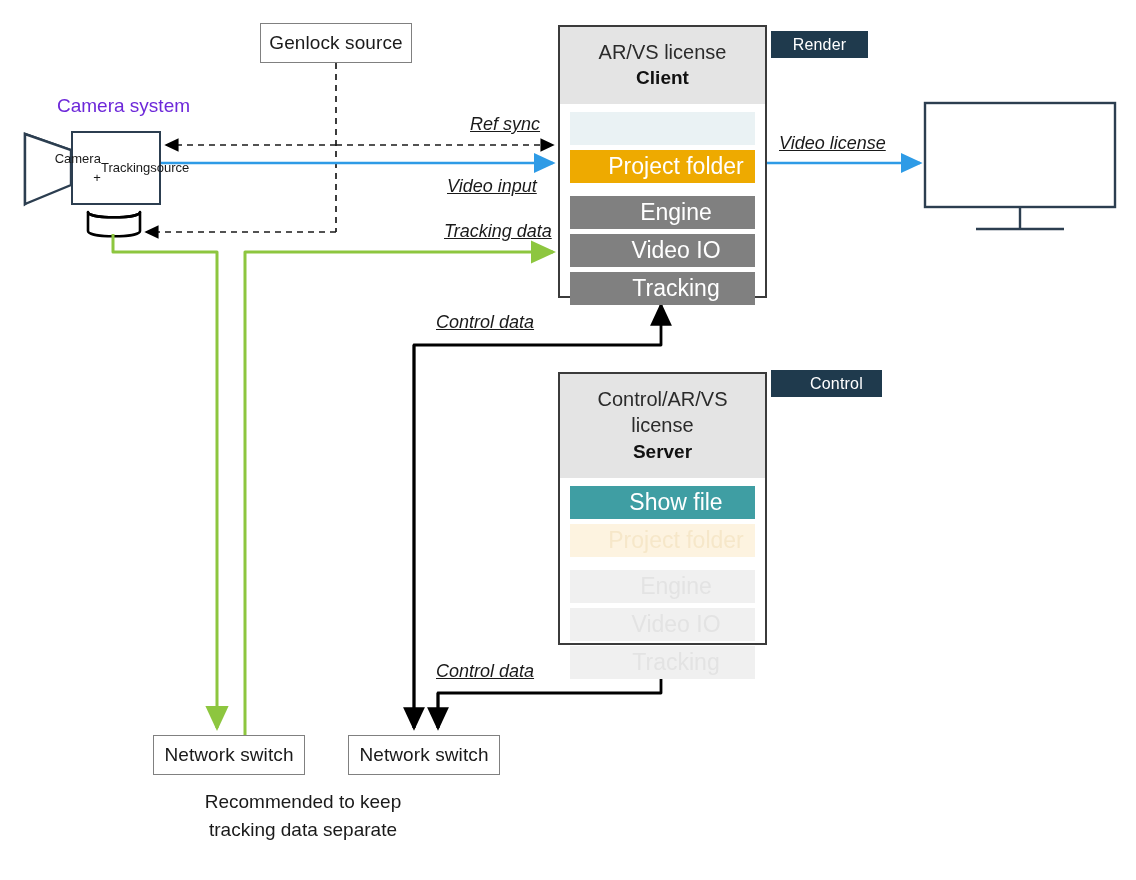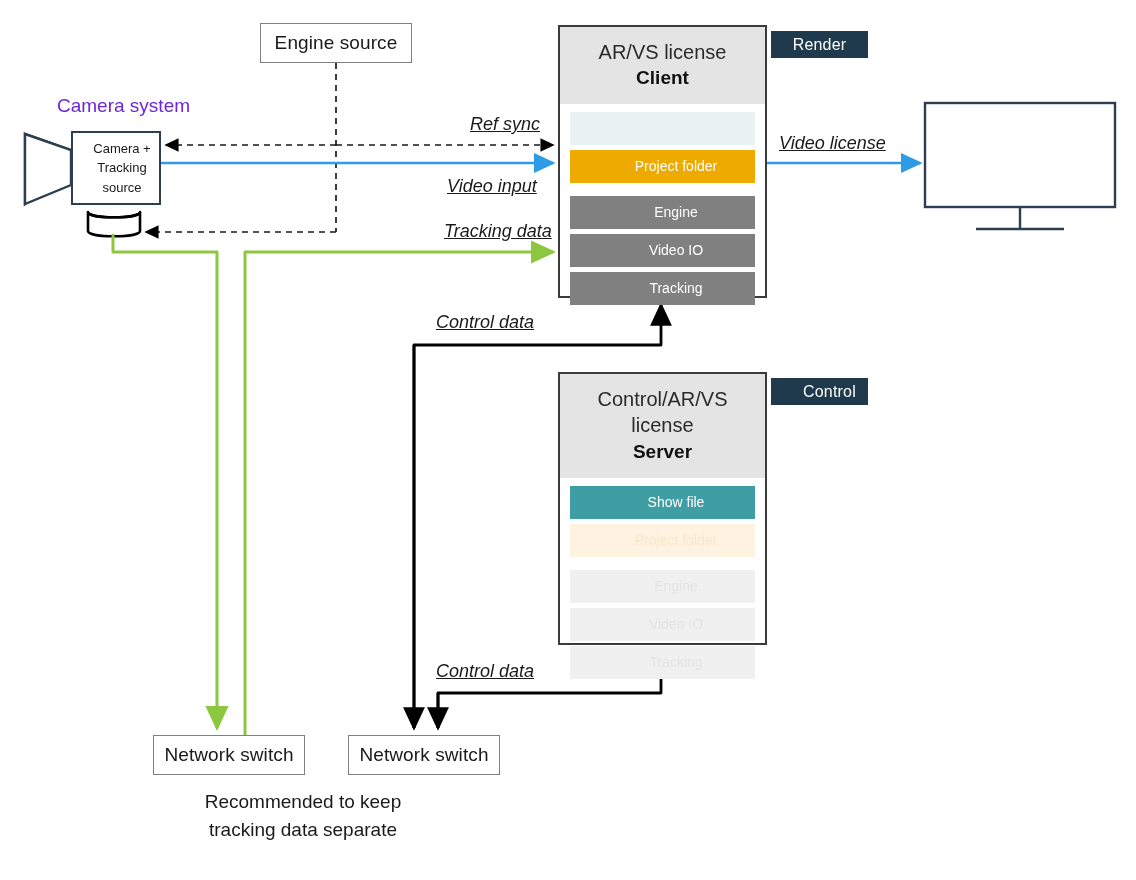--- a/index.html
+++ b/index.html
@@ -66,21 +66,21 @@
     font-weight: bold;
     color: #111111;
   }
   .machine .rows {
     padding: 8px 10px 10px 10px;
   }
   .row {
     height: 33px;
     line-height: 33px;
     text-align: center;
-    font-size: 14px;
+    font-size: 23px;
     margin-bottom: 5px;
     box-sizing: border-box;
     padding-left: 27px;
   }
   .row:last-child { margin-bottom: 0; }
   .row.blank   { background: #eaf2f4; color: transparent; }
   .row.amber   { background: #eeaa00; color: #ffffff; }
   .row.teal    { background: #3f9ea3; color: #ffffff; }
   .row.grey    { background: #808080; color: #ffffff; }
   .row.gap     { margin-top: 13px; }
@@ -107,21 +107,21 @@
     color: #6d28d9;
     white-space: nowrap;
     text-align: right;
   }
   .camera-body {
     position: absolute;
     box-sizing: border-box;
     border: 2.2px solid #2c3e50;
     background: #ffffff;
     display: flex;
-    flex-direction: column;
+    flex-direction: row;
     align-items: center;
     justify-content: center;
     font-size: 13px;
     line-height: 1.5;
     color: #1a1a1a;
     text-align: right;
     padding-left: 12px;
   }
 
   
@@ -200,21 +200,21 @@
   </svg>
 
   <div class="camera-title" style="left:57px; top:95px;">Camera system</div>
 
   <div class="camera-body" style="left:71px; top:131px; width:90px; height:74px;">
     <span>Camera +</span>
     <span>Tracking</span>
     <span>source</span>
   </div>
 
-  <div class="plainbox" style="left:260px; top:23px; width:152px; height:40px;">Engine source</div>
+  <div class="plainbox" style="left:260px; top:23px; width:152px; height:40px;">Genlock source</div>
 
   <div class="machine" style="left:558px; top:25px; width:209px; height:273px;">
     <div class="head">
       <div class="lic">AR/VS license</div>
       <div class="role">Client</div>
     </div>
     <div class="rows">
       <div class="row blank">Show file</div>
       <div class="row amber">Project folder</div>
       <div class="row grey gap">Engine</div>
@@ -230,21 +230,21 @@
       <div class="role">Server</div>
     </div>
     <div class="rows">
       <div class="row teal">Show file</div>
       <div class="row ghost-amber">Project folder</div>
       <div class="row ghost-grey gap">Engine</div>
       <div class="row ghost-grey">Video IO</div>
       <div class="row ghost-grey">Tracking</div>
     </div>
   </div>
-  <div class="badge" style="left:771px; top:378px; width:97px; height:27px;padding-left:20px;">Control</div>
+  <div class="badge" style="left:771px; top:370px; width:111px; height:27px;padding-left:20px;">Control</div>
 
   <div class="plainbox" style="left:153px; top:735px; width:152px; height:40px;">Network switch</div>
   <div class="plainbox" style="left:348px; top:735px; width:152px; height:40px;">Network switch</div>
 
   <div class="note" style="left:153px; top:788px; width:300px;">Recommended to keep
 tracking data separate</div>
 
   <div class="elabel" style="left:470px; top:114px;">Ref sync</div>
   <div class="elabel" style="left:447px; top:176px;">Video input</div>
   <div class="elabel" style="left:444px; top:221px;">Tracking data</div>

